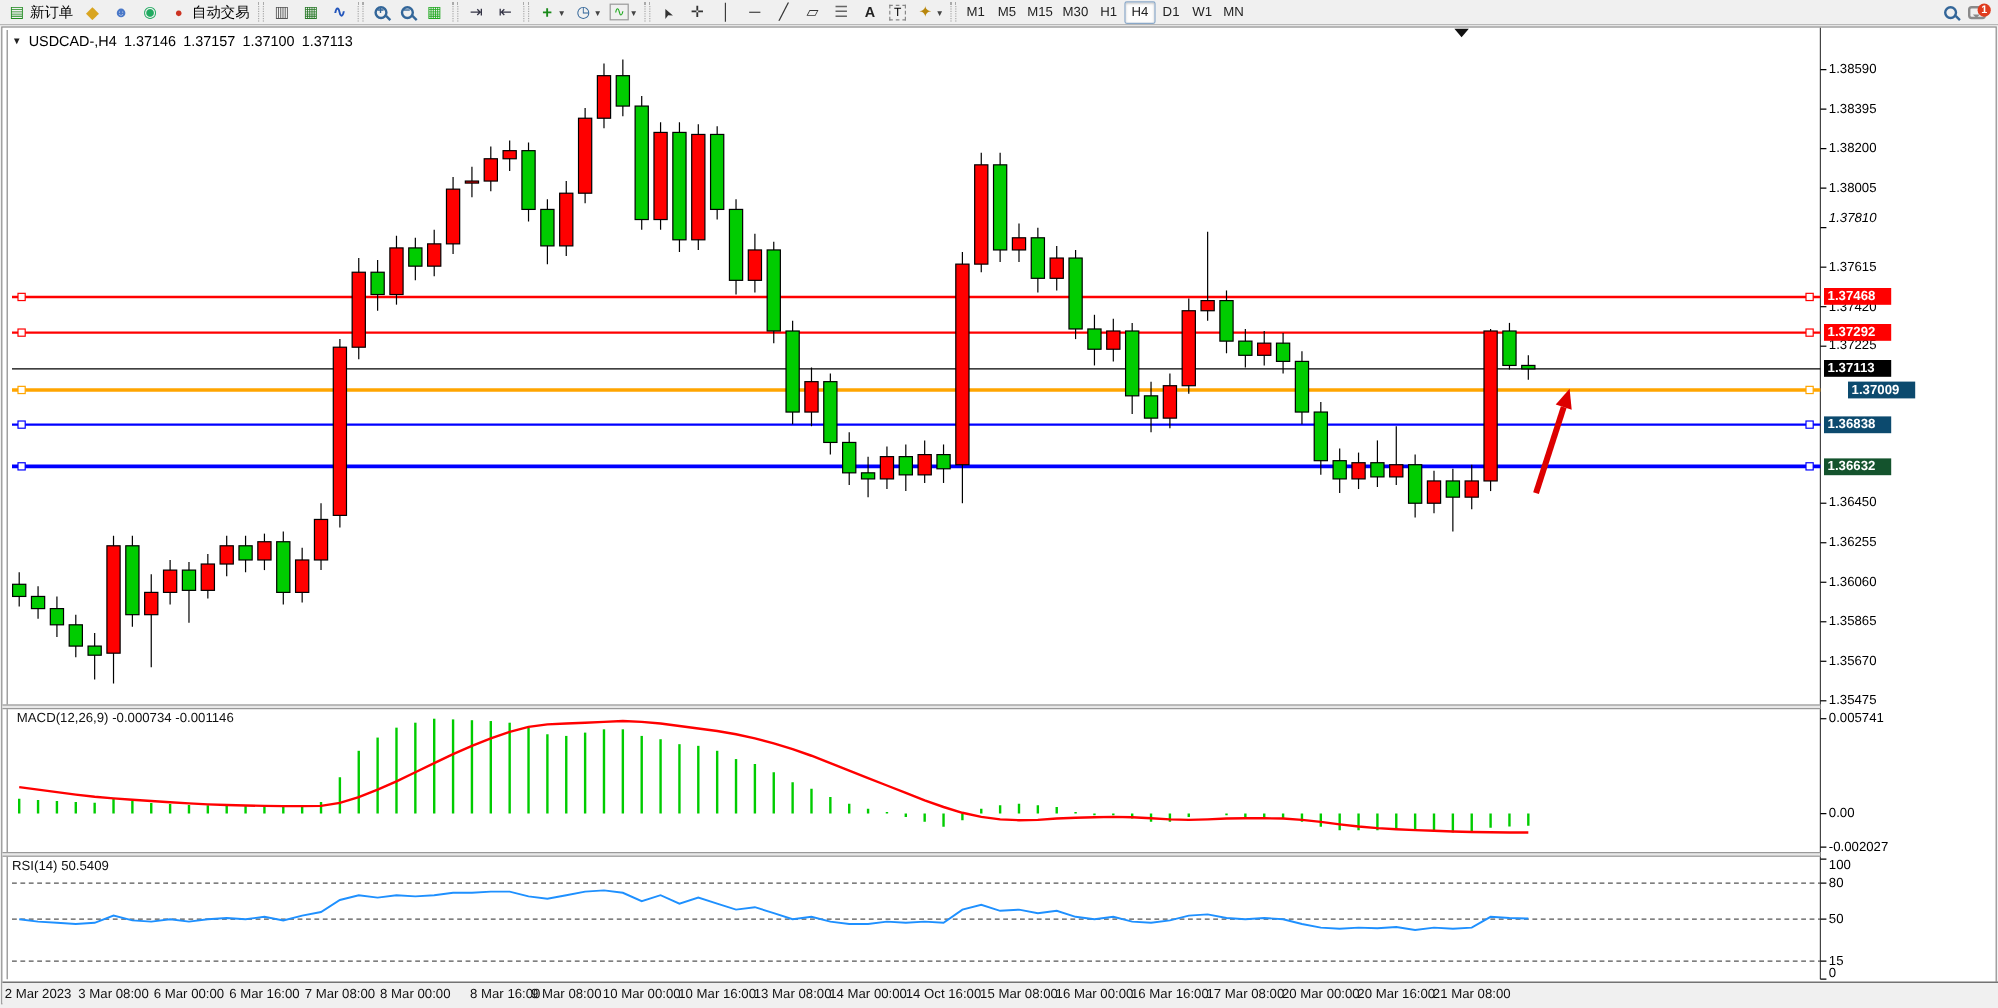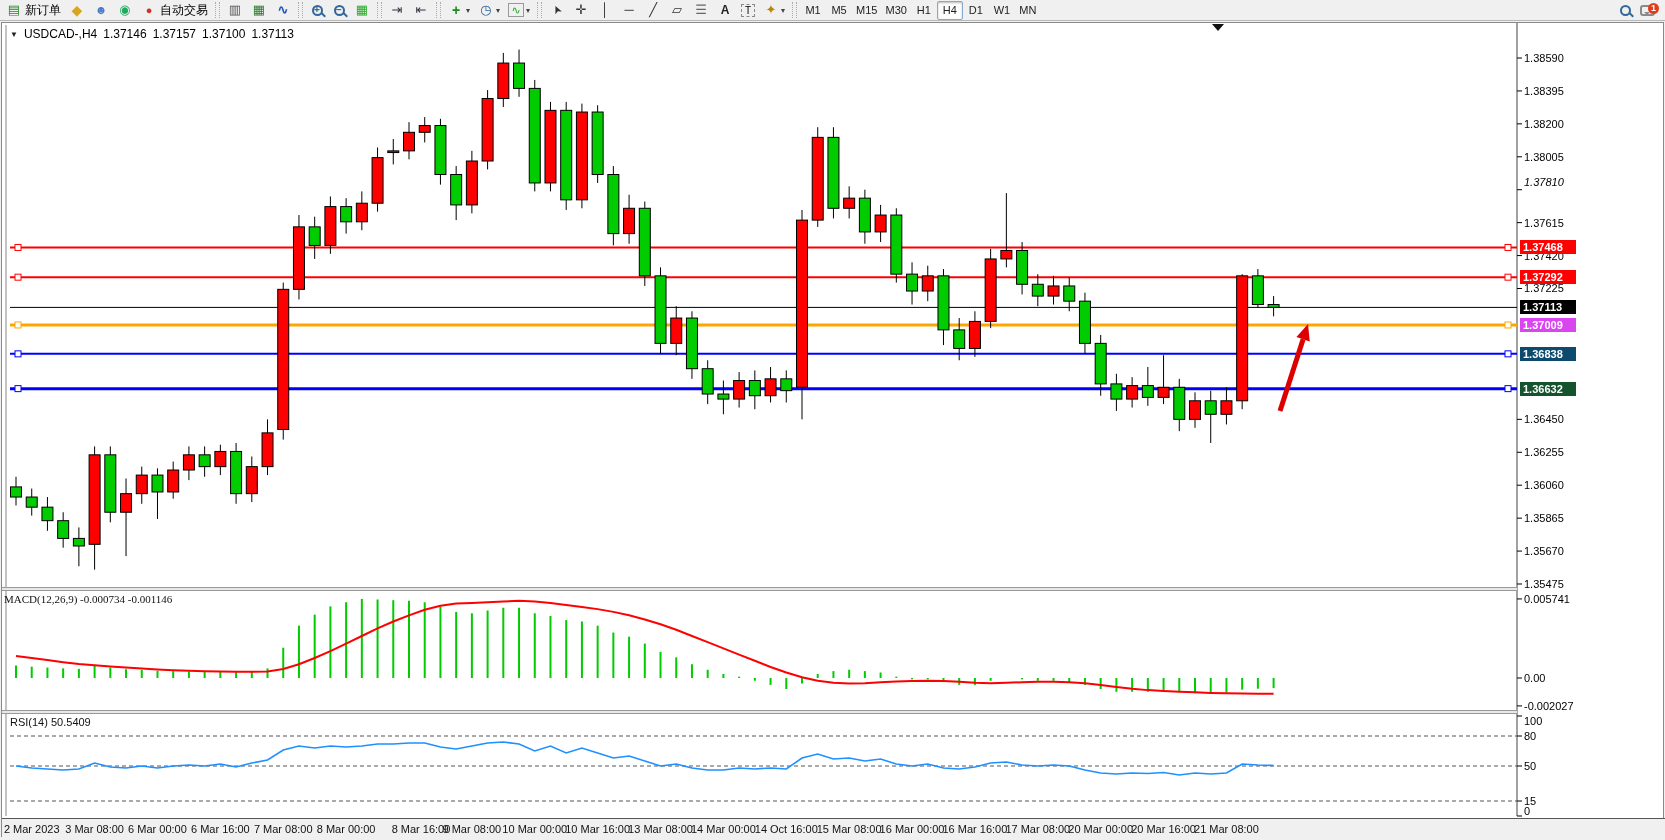--- a/index.html
+++ b/index.html
@@ -481,21 +481,21 @@
       <span class="tri">▼</span>
       <span>USDCAD-,H4</span>
       <span>1.37146</span>
       <span>1.37157</span>
       <span>1.37100</span>
       <span>1.37113</span>
     </div>
 
     <div id="shiftmark"></div>
 
-    <div class="indlabel" style="left:2px;top:570px;font-family:Liberation Serif, serif;">
+    <div class="indlabel" style="left:12px;top:570px;">
       <span>MACD(12,26,9)</span>
       <span>-0.000734</span>
       <span>-0.001146</span>
     </div>
     <div class="indlabel" style="left:8px;top:693px;">
       <span>RSI(14)</span>
       <span>50.5409</span>
     </div>
 
     <div class="sep" style="top:564px;"></div>
@@ -541,19 +541,19 @@
         <div class="macdtick" style="top: 570px;">0.005741</div>
         <div class="macdtick" style="top: 649px;">0.00</div>
         <div class="macdtick" style="top: 676.92px;">-0.002027</div>
         <div class="rsitick" style="top: 692px;">100</div>
         <div class="rsitick" style="top: 707px;">80</div>
         <div class="rsitick" style="top: 737px;">50</div>
         <div class="rsitick" style="top: 772px;">15</div>
         <div class="rsitick" style="top: 782px;">0</div>
         <div class="pbadge" style="top: 217.461px; background: rgb(255, 0, 0);">1.37468</div>
         <div class="pbadge" style="top: 247.18px; background: rgb(255, 0, 0);">1.37292</div>
-        <div class="pbadge" style="top: 294.968px; background: #d946ef;">1.37009</div>
+        <div class="pbadge" style="top: 294.968px; background: #0c4a6e; margin-left: 20px;">1.37009</div>
         <div class="pbadge" style="top: 323.843px; background: #0c4a6e;">1.36838</div>
         <div class="pbadge" style="top: 358.628px; background: #14532d;">1.36632</div>
         <div class="pbadge" style="top: 277.406px; background: rgb(0, 0, 0);">1.37113</div>
       </div>
   </div>
 </div>
 
 </body></html>

